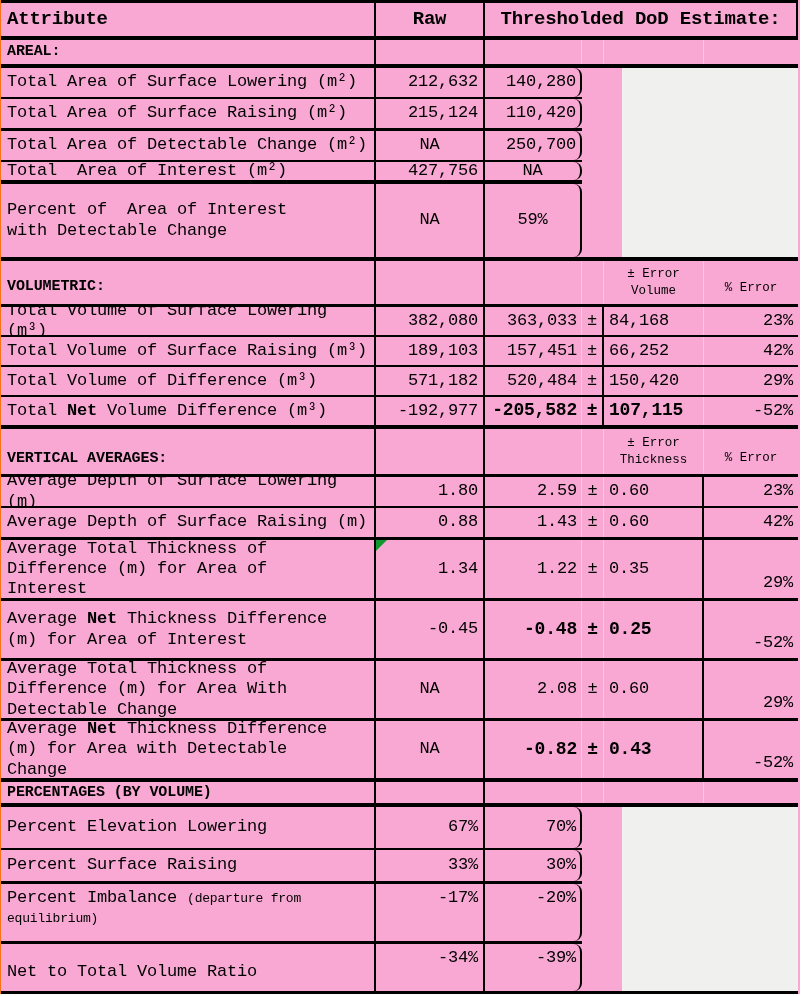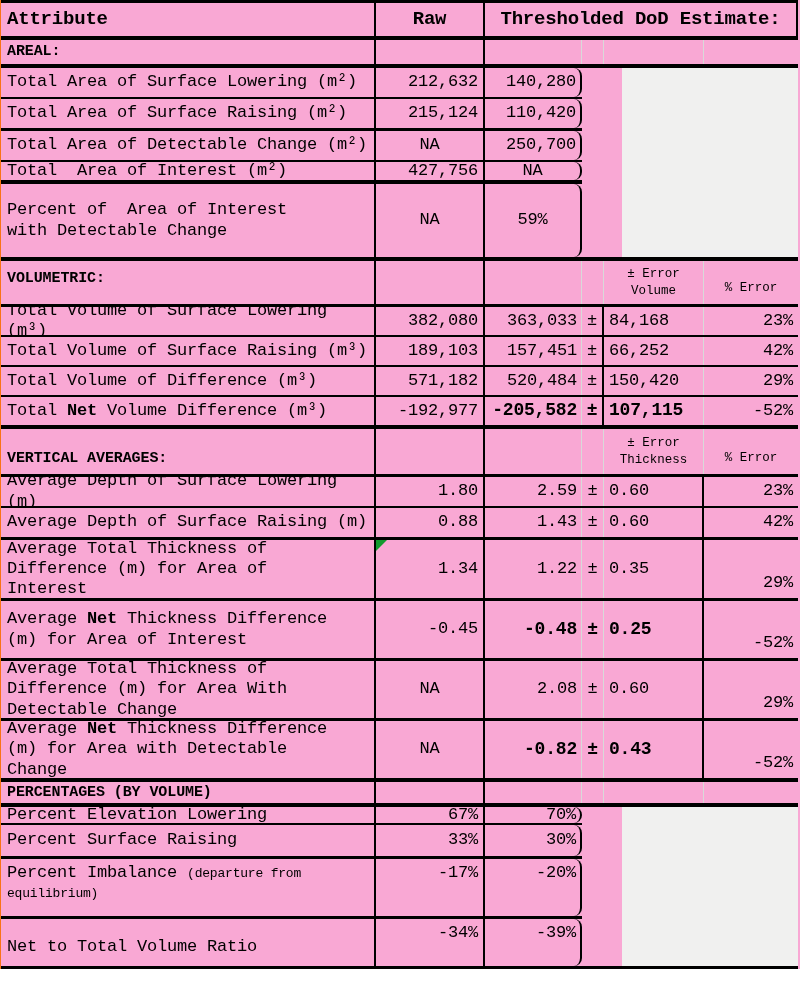--- a/index.html
+++ b/index.html
@@ -124,21 +124,21 @@
         <div class="cell c-raw ctr">NA</div>
         <div class="cell c-val ctr">59%</div>
       </div>
     </div>
     <div class="grayblk"></div>
   </div>
 
   <div class="hb h4"></div>
 
   <div class="row" style="height:43px">
-    <div class="cell c-label sec vbt" style="padding-bottom:16px">VOLUMETRIC:</div>
+    <div class="cell c-label sec vbt" style="padding-bottom:8px">VOLUMETRIC:</div>
     <div class="cell c-raw"></div>
     <div class="cell c-val--grid"></div>
     <div class="cell c-pm"></div>
     <div class="cell c-err sm" style="padding-left:0">
       <div class="smblock">
         <div>± Error</div>
         <div>Volume</div>
       </div>
     </div>
     <div class="cell c-pcterr sm" style="justify-content:center;align-items:flex-end;padding-bottom:8px;padding-right:0">% Error</div>
@@ -275,21 +275,21 @@
     <div class="cell c-val--grid"></div>
     <div class="cell c-pm"></div>
     <div class="cell c-err"></div>
     <div class="cell c-pcterr"></div>
   </div>
 
   <div class="hb h4"></div>
 
   <div class="split">
     <div class="leftblk">
-      <div class="row" style="height:16px">
+      <div class="row" style="height:41px">
         <div class="cell c-label">Percent Elevation Lowering</div>
         <div class="cell c-raw">67%</div>
         <div class="cell c-val">70%</div>
       </div>
       <div class="sepL h2"></div>
       <div class="row" style="height:31px">
         <div class="cell c-label">Percent Surface Raising</div>
         <div class="cell c-raw">33%</div>
         <div class="cell c-val">30%</div>
       </div>

